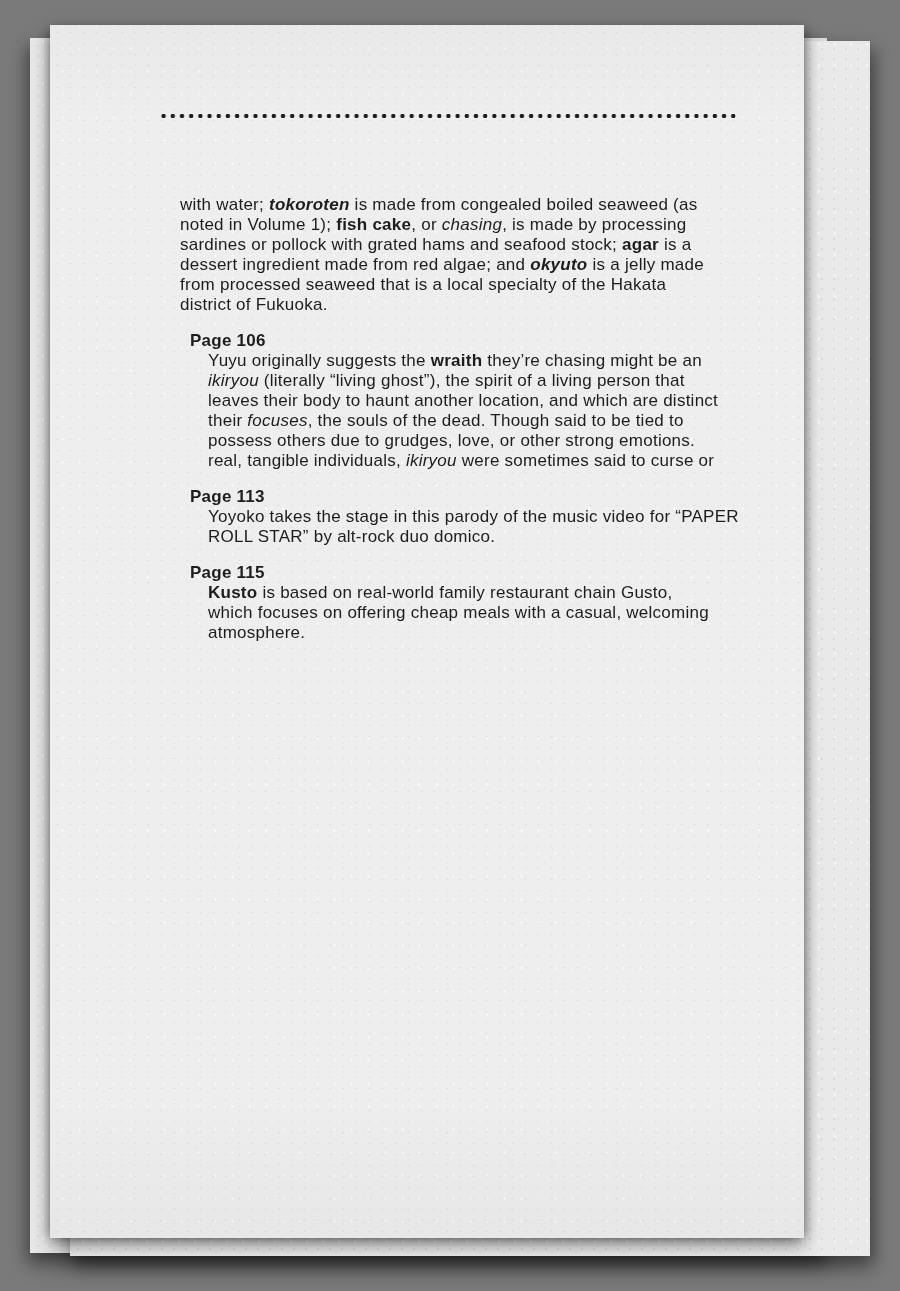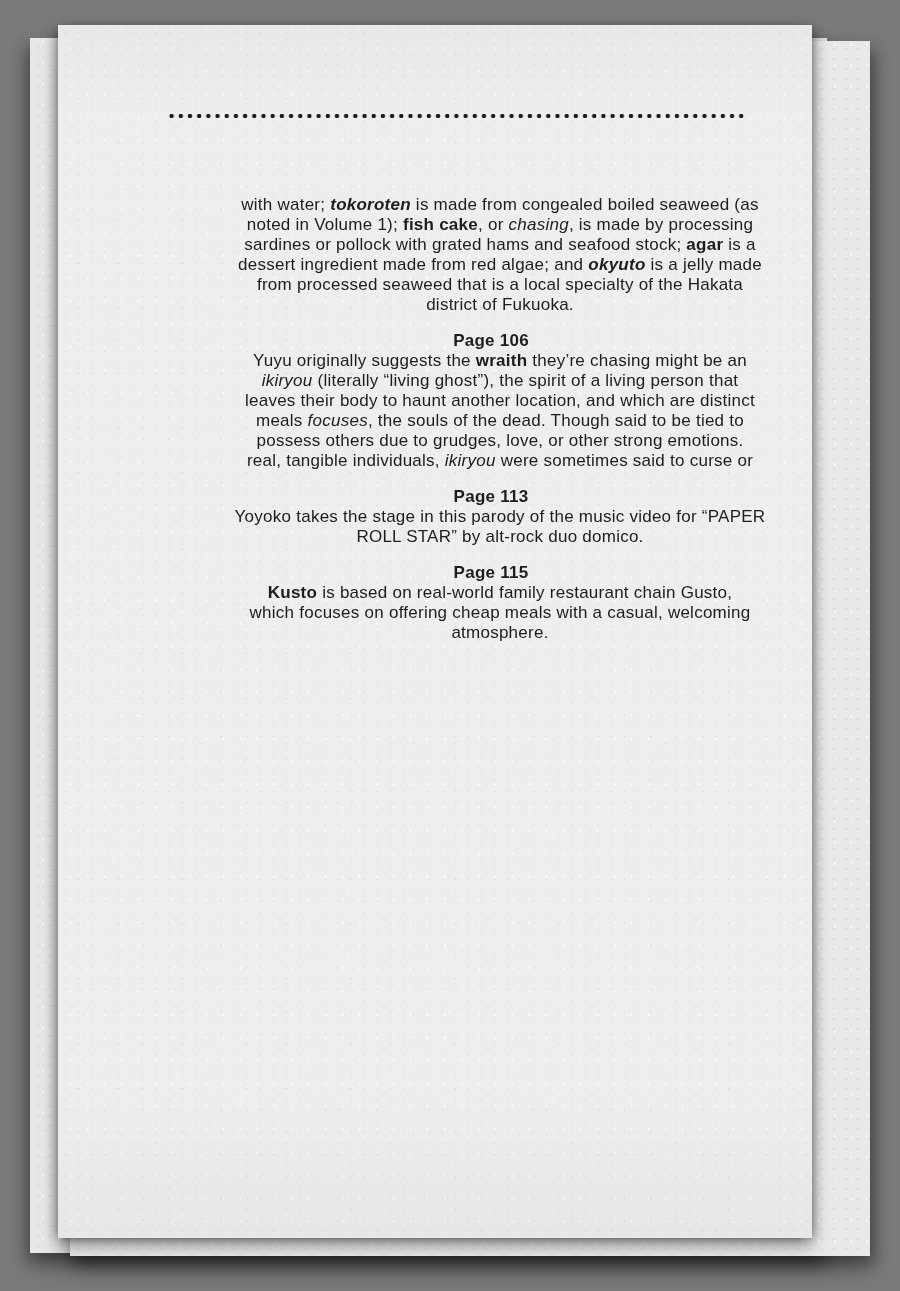--- a/index.html
+++ b/index.html
@@ -29,52 +29,51 @@
     width: 797px; height: 1215px;
     box-shadow: -3px 8px 14px rgba(0,0,0,0.28), 0 12px 20px rgba(0,0,0,0.30);
   }
   #back-sheet-right {
     left: 70px; top: 41px;
     width: 800px; height: 1215px;
     background-color: #e9e9e9;
     box-shadow: 5px 8px 14px rgba(0,0,0,0.28), 0 12px 20px rgba(0,0,0,0.30);
   }
   #notes-page {
-    left: 58px; top: 25px;
+    left: 50px; top: 25px;
     width: 754px; height: 1213px;
     background-color: #eeeeee;
     background-image:
       linear-gradient(180deg, rgba(0,0,0,0.025), rgba(0,0,0,0) 8%, rgba(0,0,0,0) 88%, rgba(0,0,0,0.03)),
       radial-gradient(rgba(110,110,110,0.13) 0.7px, transparent 1.2px),
       radial-gradient(rgba(130,130,130,0.09) 0.6px, transparent 1.1px),
       radial-gradient(rgba(255,255,255,0.7) 0.7px, transparent 1.3px);
     background-size: 100% 100%, 13px 11px, 21px 15px, 17px 23px;
     background-position: 0 0, 1px 2px, 9px 6px, 4px 12px;
     box-shadow:
       0 7px 16px rgba(0,0,0,0.42),
       -5px 2px 10px -4px rgba(0,0,0,0.30),
       5px 2px 10px -4px rgba(0,0,0,0.32);
-    text-align: center;
   }
   #dotted-separator {
     position: absolute;
     left: 109px; top: 87px;
     width: 580px; height: 8px;
     background-image: radial-gradient(circle, #1c1c1c 1.9px, rgba(28,28,28,0) 2.5px);
     background-size: 9.2px 8px;
     background-position: 0 50%;
     background-repeat: repeat-x;
   }
   #notes-content {
     position: absolute;
     left: 0; top: 170px;
     width: 100%;
     color: #1d1d1d;
   }
-  .section + .section { margin-top: 16px; }
+  .section + .section { margin-top: 16px; padding-left: 28px; }
   .header {
     margin-left: 112px;
     font-size: 17px;
     line-height: 20px;
     font-weight: 700;
     letter-spacing: 0.25px;
     white-space: pre;
   }
   .line {
     margin-left: 130px;
@@ -103,21 +102,21 @@
         <div class="line"><span class="seg-n">sardines or pollock with grated hams and seafood stock; </span><span class="seg-b">agar</span><span class="seg-n"> is a</span></div>
         <div class="line"><span class="seg-n">dessert ingredient made from red algae; and </span><span class="seg-bi">okyuto</span><span class="seg-n"> is a jelly made</span></div>
         <div class="line"><span class="seg-n">from processed seaweed that is a local specialty of the Hakata</span></div>
         <div class="line"><span class="seg-n">district of Fukuoka.</span></div>
       </div>
       <div class="section">
         <div class="header">Page 106</div>
         <div class="line"><span class="seg-n">Yuyu originally suggests the </span><span class="seg-b">wraith</span><span class="seg-n"> they’re chasing might be an</span></div>
         <div class="line"><span class="seg-i">ikiryou</span><span class="seg-n"> (literally “living ghost”), the spirit of a living person that</span></div>
         <div class="line"><span class="seg-n">leaves their body to haunt another location, and which are distinct</span></div>
-        <div class="line"><span class="seg-n">meals </span><span class="seg-i">focuses</span><span class="seg-n">, the souls of the dead. Though said to be tied to</span></div>
+        <div class="line"><span class="seg-n">their </span><span class="seg-i">focuses</span><span class="seg-n">, the souls of the dead. Though said to be tied to</span></div>
         <div class="line"><span class="seg-n">possess others due to grudges, love, or other strong emotions.</span></div>
         <div class="line"><span class="seg-n">real, tangible individuals, </span><span class="seg-i">ikiryou</span><span class="seg-n"> were sometimes said to curse or</span></div>
       </div>
       <div class="section">
         <div class="header">Page 113</div>
         <div class="line"><span class="seg-n">Yoyoko takes the stage in this parody of the music video for “PAPER</span></div>
         <div class="line"><span class="seg-n">ROLL STAR” by alt-rock duo domico.</span></div>
       </div>
       <div class="section">
         <div class="header">Page 115</div>

